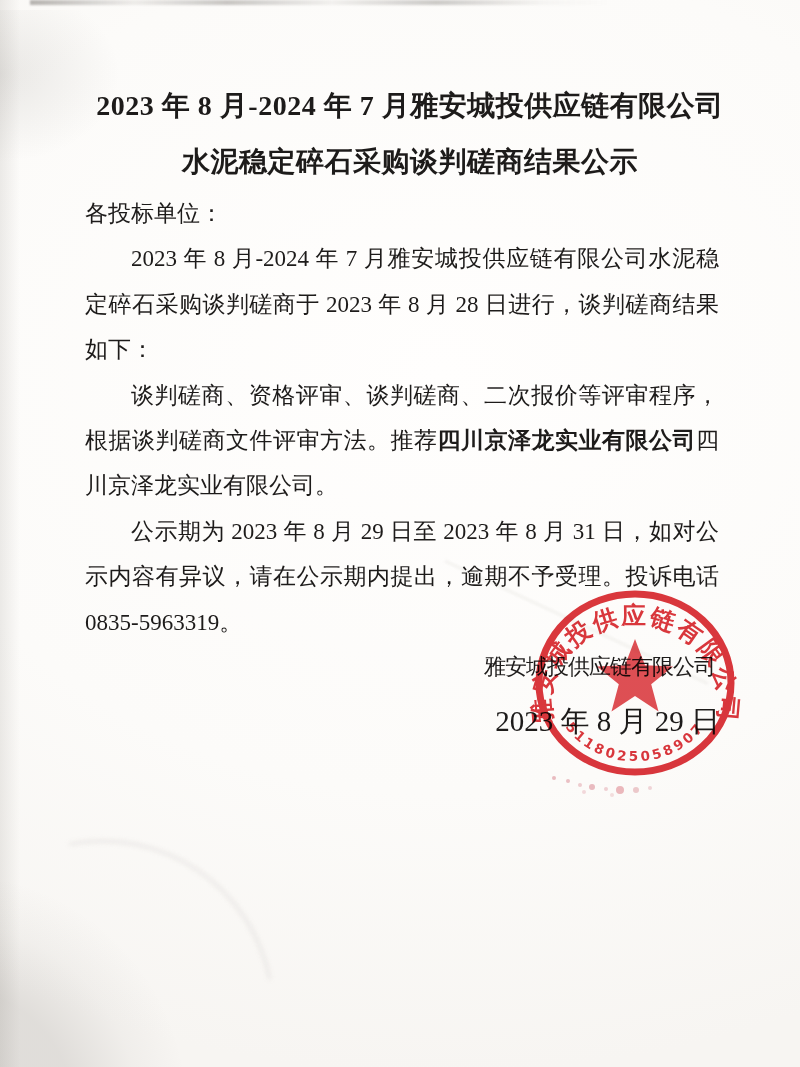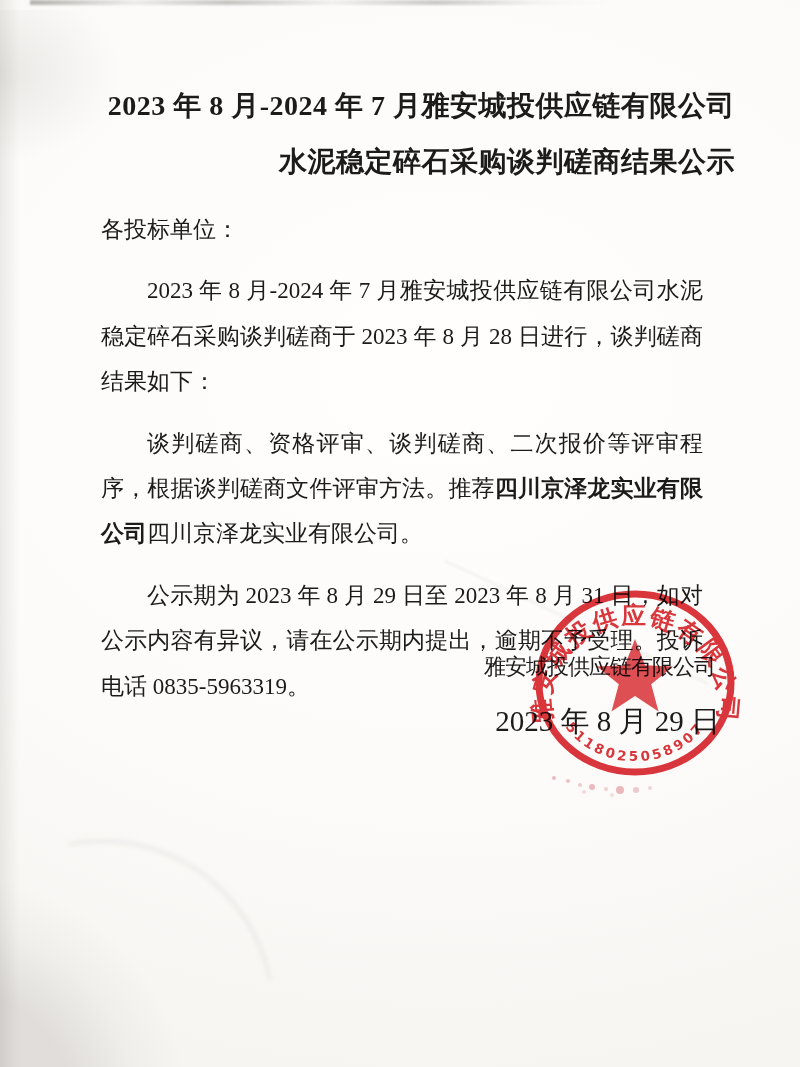--- a/index.html
+++ b/index.html
@@ -67,34 +67,34 @@
       66px 12px 0 2px rgba(200,45,60,.32), 82px 12px 0 1px rgba(190,40,60,.24),
       96px 10px 0 rgba(190,40,60,.18), 30px 14px 0 rgba(190,40,60,.16),
       58px 17px 0 rgba(190,40,60,.14);
     filter: blur(.5px);
   }
 
   
   .doc-title {
     position: absolute;
     top: 78px; left: 85px; width: 650px;
-    text-align: right;
+    text-align: center;
     font-weight: bold;
     font-size: 28px;
     line-height: 56px;
     letter-spacing: .5px;
   }
   .doc-body {
     position: absolute;
     top: 191px; left: 85px; width: 634px;
     font-size: 23px;
     line-height: 45.4px;
     text-align: justify;
   }
-  .doc-body p { margin: 16px; text-indent: 2em; }
+  .doc-body p { margin: 0; text-indent: 2em; }
   .doc-body p.no-indent { text-indent: 0; }
   .winner { font-weight: bold; }
 
   .sig-company {
     position: absolute;
     top: 652px; right: 85px;
     font-size: 22px;
     letter-spacing: -1px;
     z-index: 2;
   }

